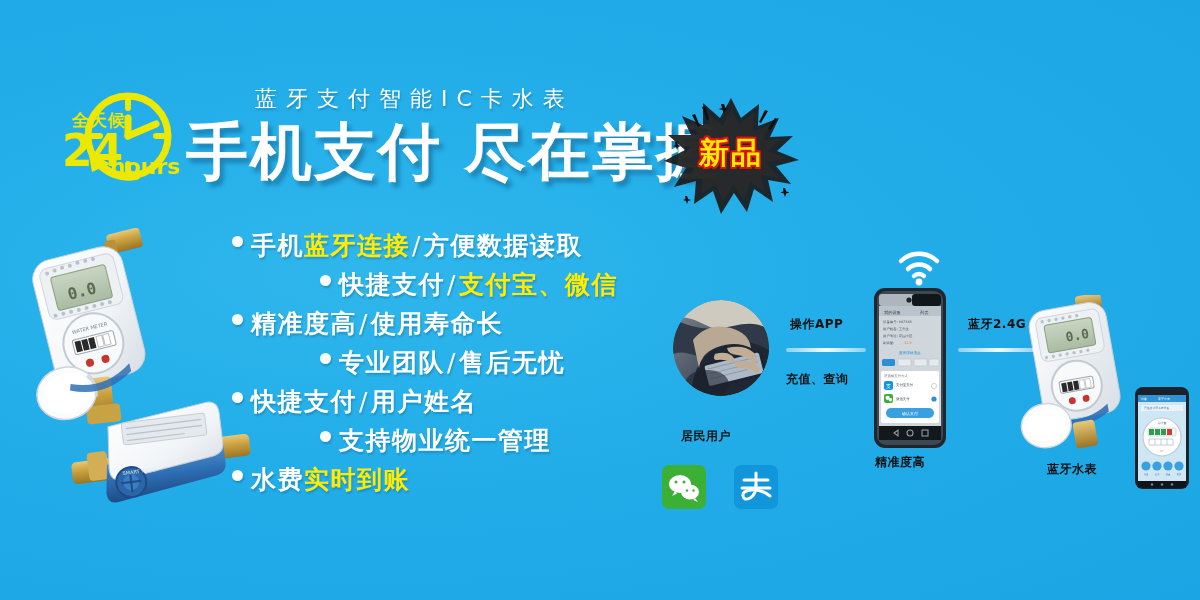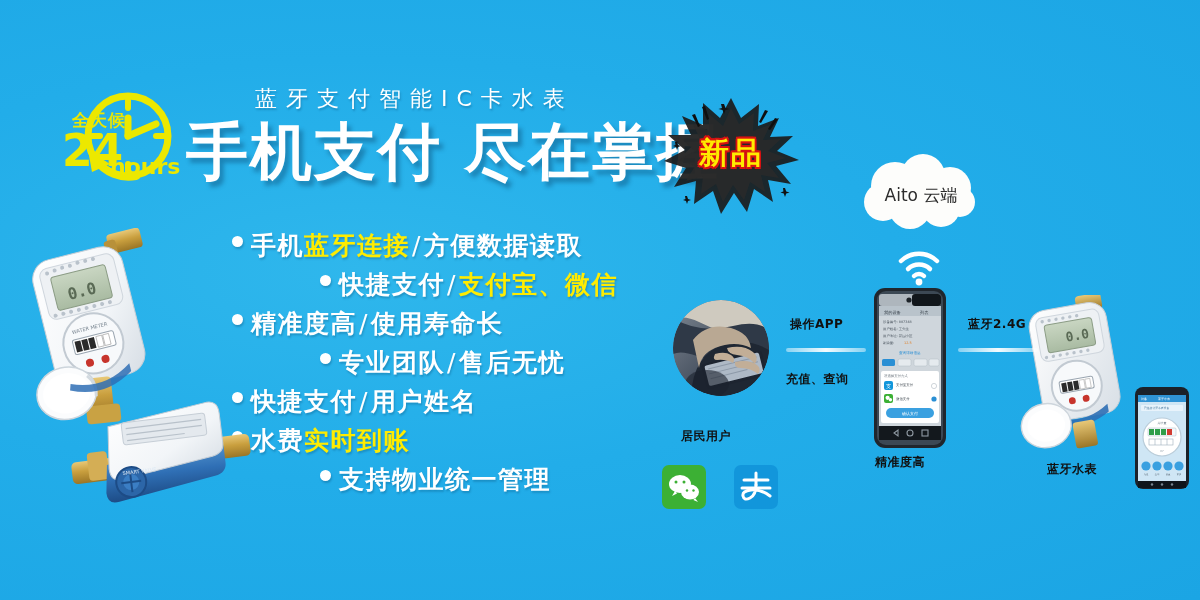--- a/index.html
+++ b/index.html
@@ -193,28 +193,28 @@
       <span>专业团队</span>
         <span class="sep"> / </span>
         <span>售后无忧</span>
     </div>
     <div class="feat">
       <span class="dot"></span>
       <span>快捷支付</span>
         <span class="sep"> / </span>
         <span>用户姓名</span>
     </div>
+    <div class="feat indent">
+      <span class="dot"></span>
+      <span>支持物业统一管理</span>
+    </div>
     <div class="feat">
       <span class="dot"></span>
       <span>水费</span>
         <span class="hl">实时到账</span>
-    </div>
-    <div class="feat indent">
-      <span class="dot"></span>
-      <span>支持物业统一管理</span>
     </div>
   </div>
 
   <div class="meters">
     <svg width="252" height="290" viewBox="0 0 252 290">
       <defs>
         <linearGradient id="brass" x1="0" y1="0" x2="0" y2="1">
           <stop offset="0%" stop-color="#e8c877"></stop>
           <stop offset="45%" stop-color="#c99f3e"></stop>
           <stop offset="100%" stop-color="#9a7526"></stop>
@@ -312,35 +312,20 @@
           <g stroke="#1d4c86" stroke-width="2">
             <line x1="46" y1="82" x2="66" y2="82"></line>
             <line x1="56" y1="72" x2="56" y2="92"></line>
           </g>
         </g>
         <text x="48" y="74" font-size="5" fill="#dce8f4" transform="rotate(-7 90 70)">SMART VALVE</text>
       </g>
     </svg>
   </div>
 
-  <div class="cloud">
-    <svg width="132" height="84" viewBox="0 0 132 84">
-      <g fill="#fdfdfb">
-        <circle cx="40" cy="34" r="24"></circle>
-        <circle cx="68" cy="24" r="22"></circle>
-        <circle cx="95" cy="36" r="21"></circle>
-        <circle cx="28" cy="50" r="19"></circle>
-        <circle cx="55" cy="56" r="21"></circle>
-        <circle cx="86" cy="56" r="19"></circle>
-        <circle cx="105" cy="50" r="15"></circle>
-        <rect x="24" y="36" width="86" height="28" rx="14"></rect>
-      </g>
-    </svg>
-    <div class="cloud-text">Aito 云端</div>
-  </div>
 
   <div class="wifi">
     <svg width="48" height="38" viewBox="0 0 48 38">
       <g fill="none" stroke="#ffffff" stroke-width="4.5" stroke-linecap="round">
         <path d="M6 13 A26 26 0 0 1 42 13"></path>
         <path d="M13 21 A16 16 0 0 1 35 21"></path>
         <path d="M19 28 A7 7 0 0 1 29 28"></path>
       </g>
       <circle cx="24" cy="34" r="3.4" fill="#ffffff"></circle>
     </svg>

